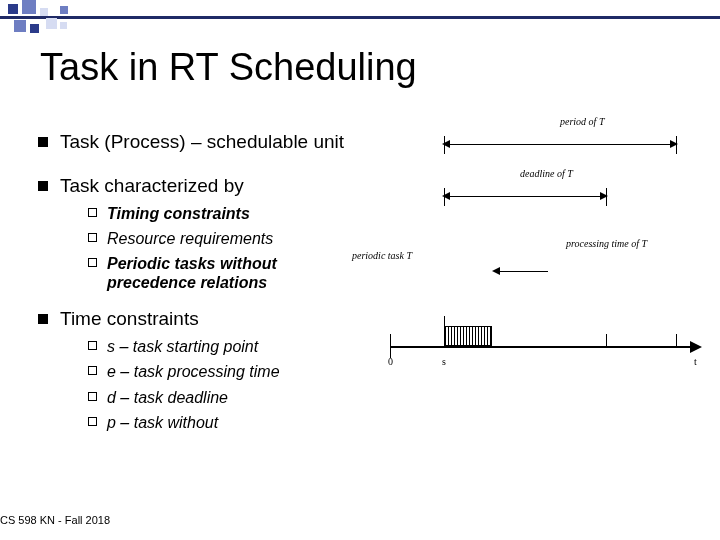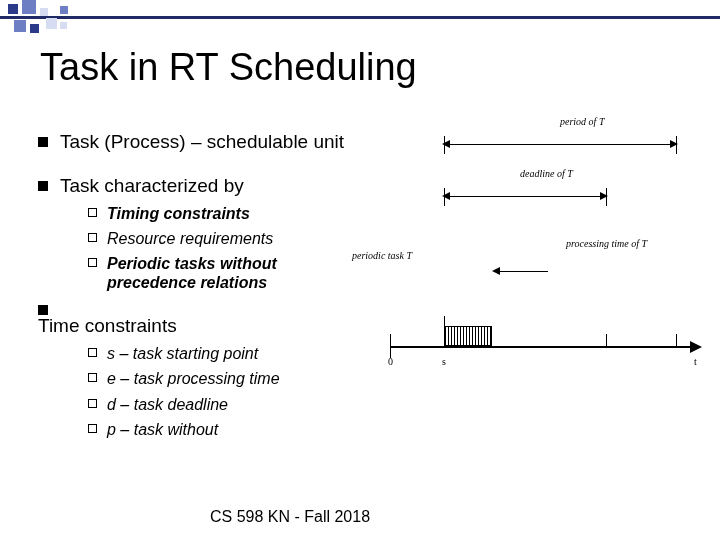--- a/index.html
+++ b/index.html
@@ -16,21 +16,21 @@
 
   .title { position: absolute; top: 46px; left: 40px; font-size: 38px; font-weight: 400; color: #000; }
 
   .content { position: absolute; top: 110px; left: 38px; width: 330px; font-size: 19px; color: #000; line-height: 1.2; }
   .lvl1 { display: flex; align-items: flex-start; margin-top: 21px; }
   .lvl1 .b1 { width: 10px; height: 10px; background: #000; margin-top: 6px; margin-right: 12px; flex: none; }
   .lvl2 { display: flex; align-items: flex-start; margin-top: 6px; margin-left: 50px; font-size: 16px; font-style: italic; }
   .lvl2 .b2 { width: 9px; height: 9px; border: 1.5px solid #000; margin-top: 4px; margin-right: 10px; flex: none; }
   .bold { font-weight: 700; }
 
-  .footer { position: absolute; bottom: 14px; left: 0; width: 580px; text-align: center; font-size: 16px; color: #000; }
+  .footer { position: absolute; bottom: 14px; left: 0; width: 580px; font-size: 11px; color: #000; }
 
   
   .diagram { position: absolute; top: 116px; left: 380px; width: 330px; height: 340px; }
   .diag-label { font-family: "Times New Roman", Times, serif; font-style: italic; position: absolute; font-size: 10px; text-align: center; white-space: nowrap; }
   .axis { position: absolute; background: #000; }
   .tick { position: absolute; width: 1px; background: #000; }
   .arrowhead { position: absolute; width: 0; height: 0; }
   .darrow { position: absolute; height: 1px; background: #000; }
   .dl, .dr { position: absolute; width: 0; height: 0; border-top: 4px solid transparent; border-bottom: 4px solid transparent; }
   .dl { border-right: 8px solid #000; } 
@@ -72,21 +72,21 @@
     <div class="lvl2">
       <span class="b2"></span>
       <span>Resource requirements</span>
     </div>
 
     <div class="lvl2">
       <span class="b2"></span>
       <span class="bold">Periodic tasks without precedence relations</span>
     </div>
 
-    <div class="lvl1" style="margin-top:7px;flex-direction:column;">
+    <div class="lvl1" style="margin-top:16px;">
       <span class="b1"></span>
       <span>Time constraints</span>
     </div>
     <div class="lvl2">
       <span class="b2"></span>
       <span>s – task starting point</span>
     </div>
     <div class="lvl2">
       <span class="b2"></span>
       <span>e – task processing time</span>

